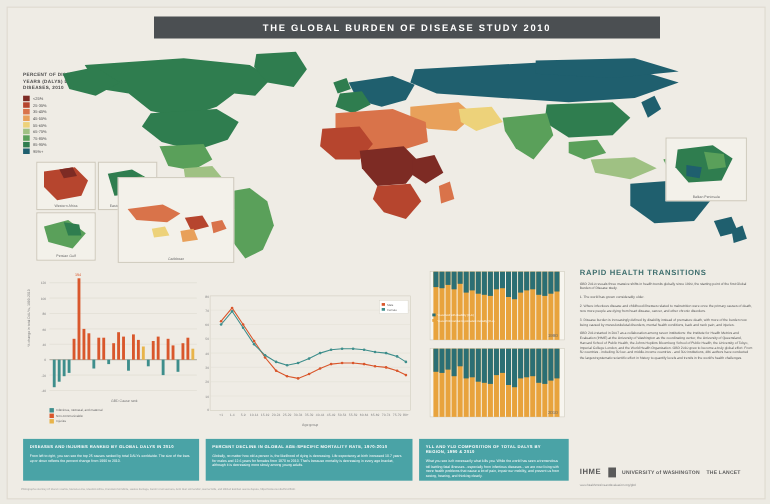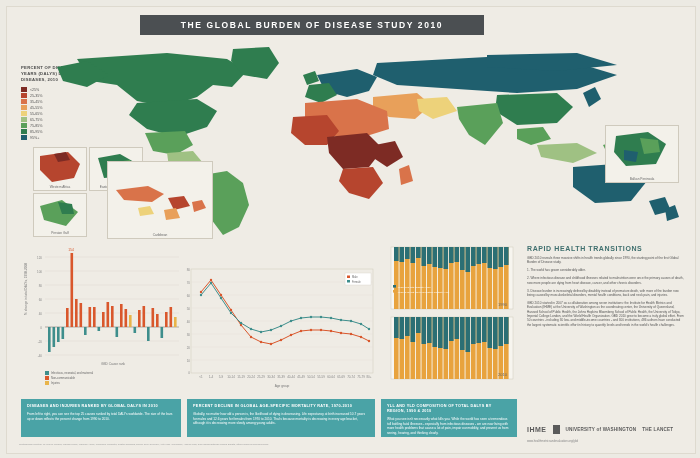--- a/index.html
+++ b/index.html
@@ -6,21 +6,21 @@
   body{
     width:700px;height:458px;overflow:hidden;
     background:#e9e6de;
     font-family:"Liberation Sans", sans-serif;
     color:#3b3b3b;
   }
   .poster{position:relative;width:700px;height:458px;background:#eceae3;}
   .inner{position:absolute;left:6px;top:6px;width:688px;height:446px;background:#efece5;border:1px solid #dedacf;}
 
   
-  .header{position:absolute;left:133px;top:8px;width:344px;height:20px;background:#4b4f52;display:flex;align-items:center;justify-content:center;}
+  .header{position:absolute;left:133px;top:8px;width:460px;height:20px;background:#4b4f52;display:flex;align-items:center;justify-content:center;}
   .header .title{color:#fff;font-size:8.5px;letter-spacing:1.6px;font-weight:bold;}
 
   
   .mapwrap{position:absolute;left:10px;top:34px;width:668px;height:198px;}
   .legend{position:absolute;left:14px;top:58px;width:110px;}
   .legend .ltitle{font-size:4.2px;line-height:6px;letter-spacing:.3px;color:#4a4a4a;font-weight:bold;text-transform:uppercase;}
   .legend .rows{margin-top:4px;}
   .legend .lrow{display:flex;align-items:center;height:5.4px;margin-bottom:.6px;}
   .legend .sw{width:6px;height:5px;margin-right:3px;display:block;}
   .legend .lb{font-size:3.6px;color:#555;}

